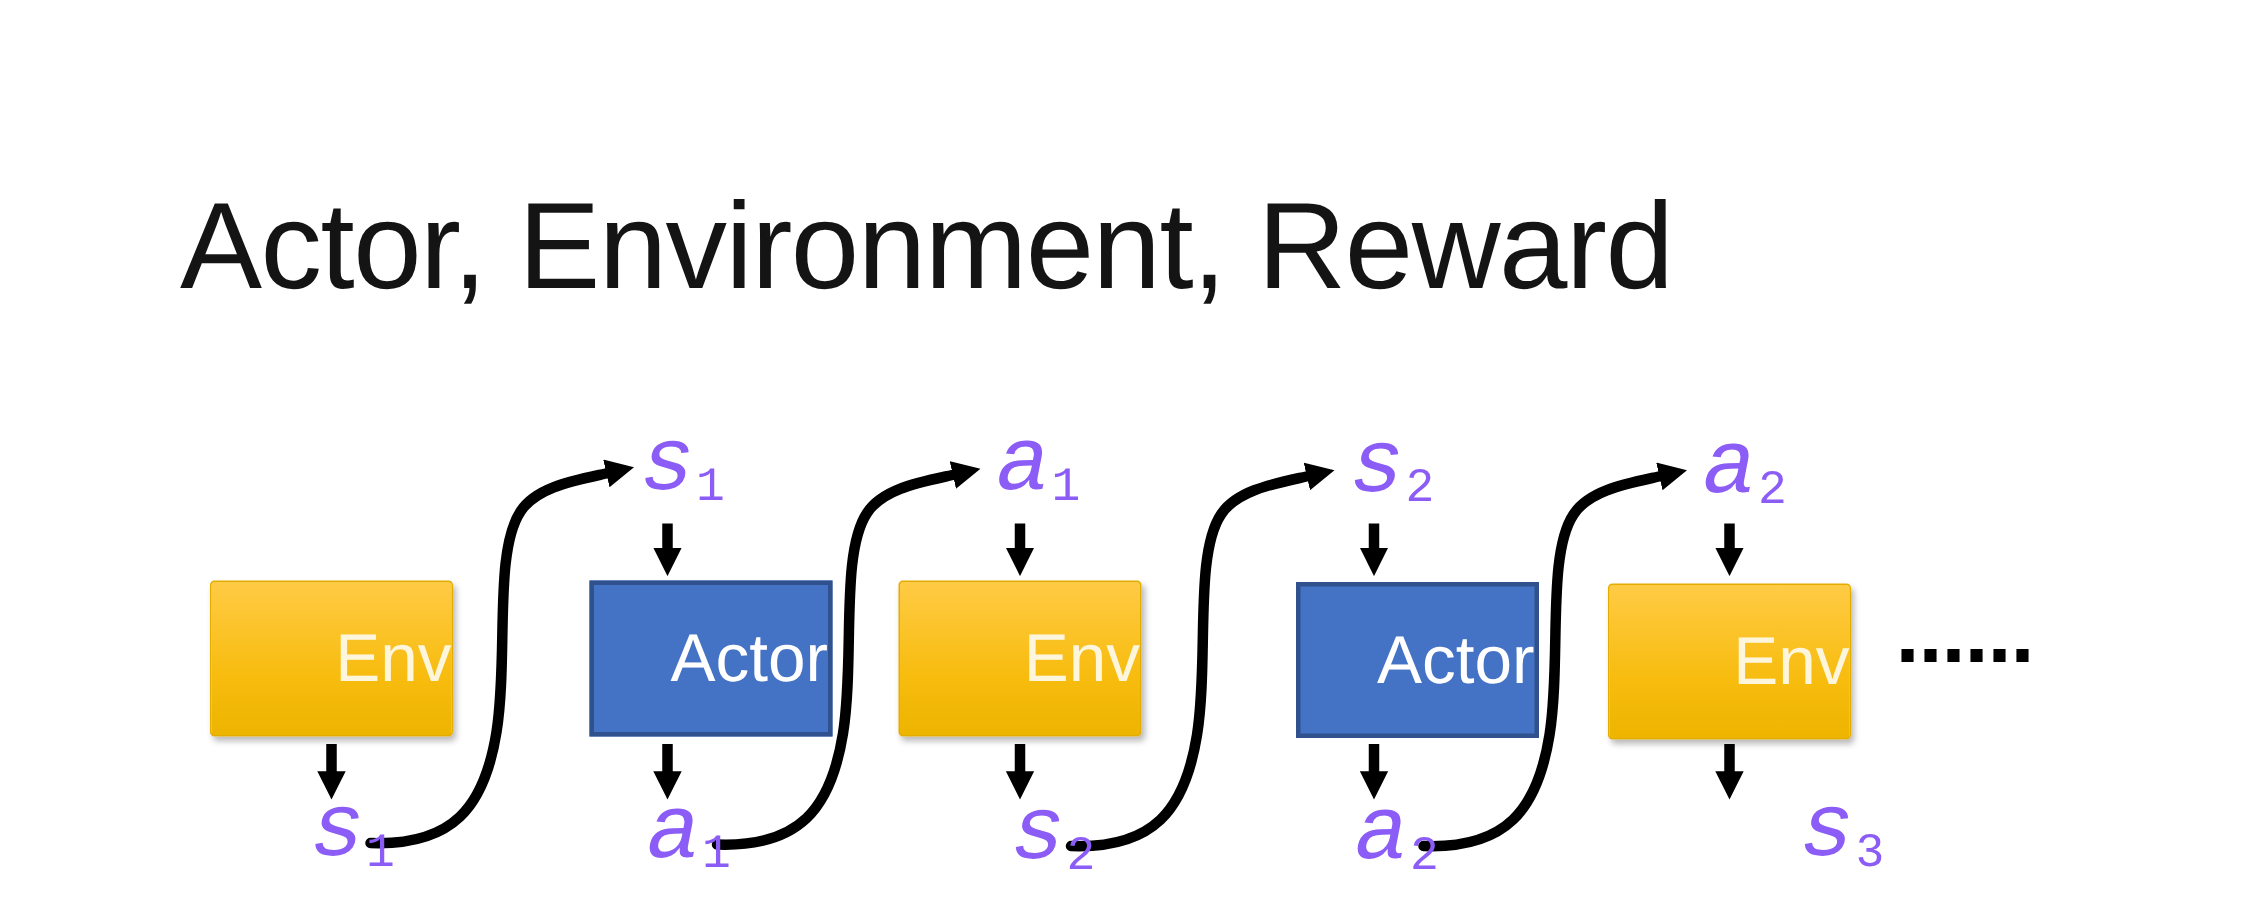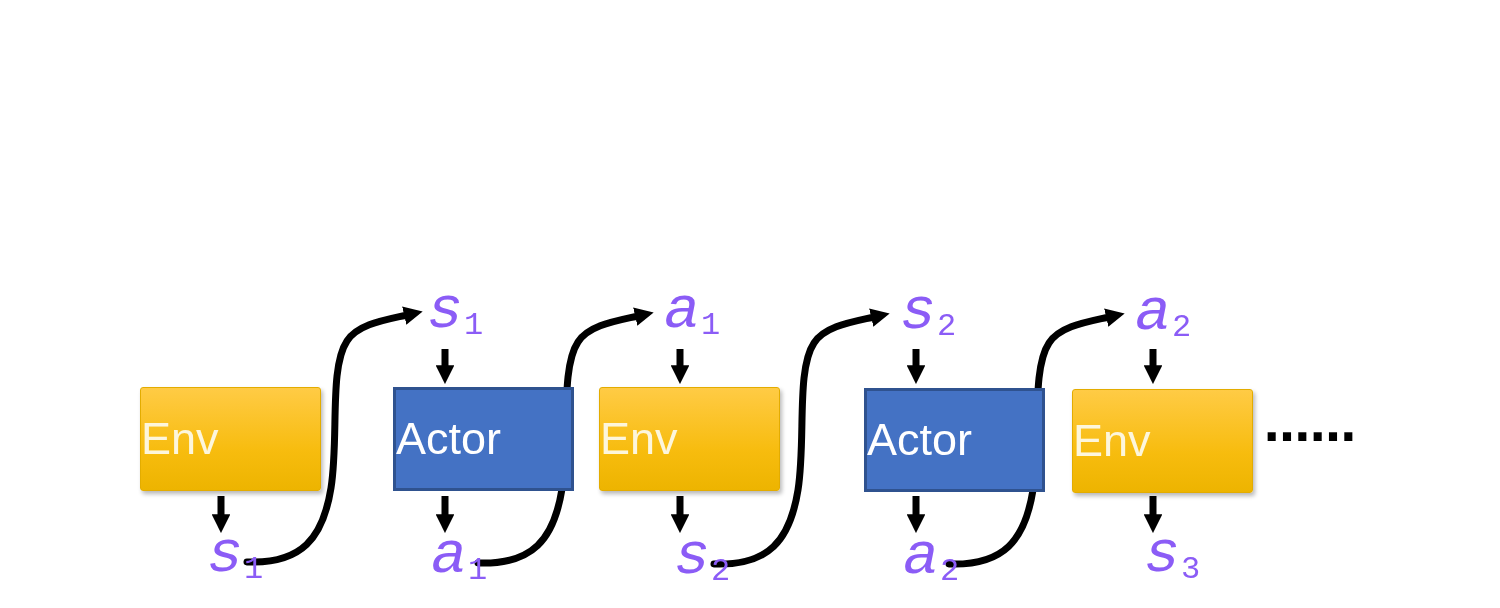--- a/index.html
+++ b/index.html
@@ -18,22 +18,22 @@
     font-size:82px;
     font-weight:300;
     letter-spacing:-1px;
     color:#141414;
     white-space:nowrap;
   }
   .diagram{position:absolute;inset:0;}
   .arrows-layer{position:absolute;left:0;top:0;width:1500px;height:608px;pointer-events:none;}
   .box{
     position:absolute;
-    width:181px;height:104px;
-    display:flex;align-items:center;justify-content:flex-start;
+    width:162px;height:104px;
+    display:flex;align-items:center;justify-content:flex-end;
     font-size:45px;
     box-sizing:border-box;
     white-space:nowrap;
   }
   .box.env{
     background:linear-gradient(180deg,var(--env-top,#FFCB45) 0%,var(--env-mid,#F7BC0E) 62%,var(--env-bottom,#EDB400) 100%);
     border:1px solid var(--env-border,#E3AC00);
     border-radius:3px;
     color:var(--env-text,#FDF6DC);
     box-shadow:2px 3px 4px rgba(0,0,0,0.28);
@@ -70,20 +70,21 @@
     letter-spacing:0px;
     color:#000;
     white-space:nowrap;
   }
 </style>
 </head>
 <body>
 
 <div class="slide">
 
+  <h1 class="slide-title">Actor, Environment, Reward</h1>
 
   <div class="diagram">
 
     <svg class="arrows-layer" viewBox="0 0 1500 608">
       <defs>
         <marker id="ah" viewBox="0 0 10 10" refX="1.5" refY="5" markerWidth="2.7" markerHeight="2.7" orient="auto-start-reverse">
           <path d="M0,0 L10,5 L0,10 Z" fill="#000"></path>
         </marker>
       </defs>
 
@@ -128,18 +129,18 @@
 
     <span class="mlabel" style="left:427px;  top:281px;"><i>s</i><sub>1</sub></span>
     <span class="mlabel" style="left:664px;  top:281px;"><i>a</i><sub>1</sub></span>
     <span class="mlabel" style="left:900px;  top:282px;"><i>s</i><sub>2</sub></span>
     <span class="mlabel" style="left:1135px; top:283px;"><i>a</i><sub>2</sub></span>
 
     <span class="mlabel" style="left:207px;  top:525px;"><i>s</i><sub>1</sub></span>
     <span class="mlabel" style="left:431px;  top:526px;"><i>a</i><sub>1</sub></span>
     <span class="mlabel" style="left:674px;  top:527px;"><i>s</i><sub>2</sub></span>
     <span class="mlabel" style="left:903px;  top:527px;"><i>a</i><sub>2</sub></span>
-    <span class="mlabel" style="left:1144px; top:525px;"><i>s</i><sub>3</sub></span>
+    <span class="mlabel" style="left:1200px; top:525px;"><i>s</i><sub>3</sub></span>
 
     <span class="dots">……</span>
 
   </div>
 </div>
 
 </body></html>

